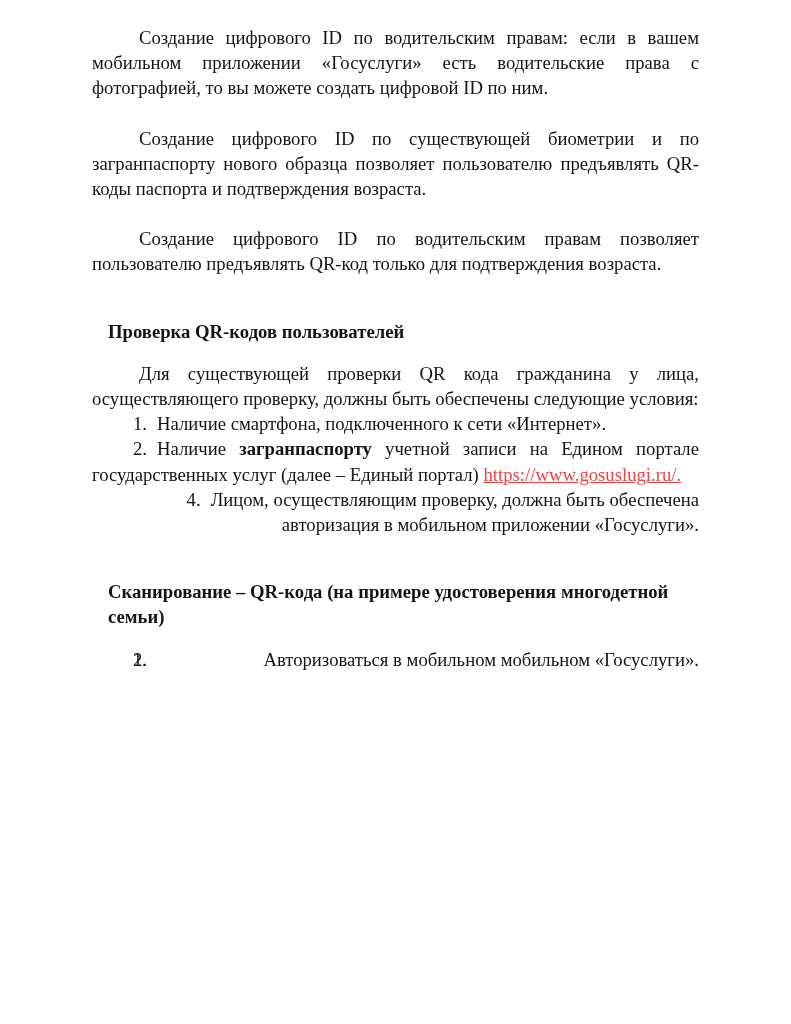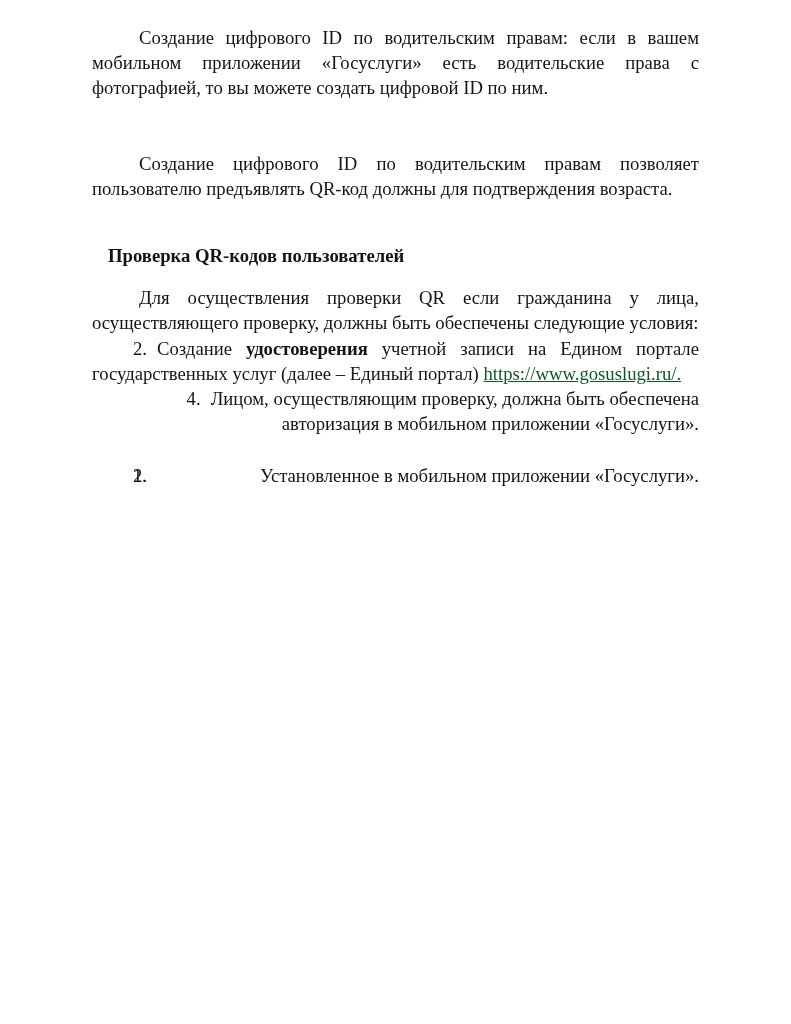--- a/index.html
+++ b/index.html
@@ -77,65 +77,70 @@
     top: 0;
     text-indent: 0;
   }
   ol.numlist li:last-child,
   p.para:last-child {
     text-align: right;
   }
   .b { font-weight: bold; }
   a.doclink,
   .doclink {
-    color: #14532d;
+    color: #ef4444;
     text-underline-offset: 1px;
   }
 </style>
 </head>
 <body>
 
 <div class="page">
   <div class="body-text">
 
     <p class="para">Создание цифрового ID по водительским правам: если в вашем мобильном приложении «Госуслуги» есть водительские права с фотографией, то вы можете создать цифровой ID по ним.</p>
 
     <div class="spacer-para"></div>
 
+    <p class="para">Создание цифрового ID по существующей биометрии и по загранпаспорту нового образца позволяет пользователю предъявлять QR-коды паспорта и подтверждения возраста.</p>
 
     <div class="spacer-para"></div>
 
-    <p class="para">Создание цифрового ID по водительским правам позволяет пользователю предъявлять QR-код должны для подтверждения возраста.</p>
+    <p class="para">Создание цифрового ID по водительским правам позволяет пользователю предъявлять QR-код только для подтверждения возраста.</p>
 
     <div class="spacer-heading-top"></div>
 
     <h2 class="heading">Проверка QR-кодов пользователей</h2>
 
     <div class="spacer-heading-bottom"></div>
 
-    <p class="para">Для осуществления проверки QR если гражданина у лица, осуществляющего проверку, должны быть обеспечены следующие условия:</p>
+    <p class="para">Для существующей проверки QR кода гражданина у лица, осуществляющего проверку, должны быть обеспечены следующие условия:</p>
 
     <ol class="numlist flow">
       <li>
-        <span class="num">2.</span><span>Создание </span><span class="b">удостоверения</span><span> учетной записи на Едином портале государственных услуг (далее – Единый портал) </span><a class="doclink" href="#">https://www.gosuslugi.ru/.</a>
+        <span class="num">1.</span><span>Наличие смартфона, подключенного к сети «Интернет».</span>
+      </li>
+      <li>
+        <span class="num">2.</span><span>Наличие </span><span class="b">загранпаспорту</span><span> учетной записи на Едином портале государственных услуг (далее – Единый портал) </span><a class="doclink" href="#">https://www.gosuslugi.ru/.</a>
       </li>
       <li>
         <span class="num">4.</span><span>Лицом, осуществляющим проверку, должна быть обеспечена авторизация в мобильном приложении «Госуслуги».</span>
       </li>
     </ol>
 
     <div class="spacer-heading-top"></div>
 
+    <h2 class="heading">Сканирование – QR-кода (на примере удостоверения многодетной семьи)</h2>
 
     <div class="spacer-heading-bottom"></div>
 
 
     <ol class="numlist hang">
       <li>
         <span class="num">1.</span>
       </li>
       <li>
-        <span class="num">2.</span><span>Установленное в мобильном приложении «Госуслуги».</span>
+        <span class="num">2.</span><span>Авторизоваться в мобильном мобильном «Госуслуги».</span>
       </li>
     </ol>
 
   </div>
 </div>
 
 </body></html>

